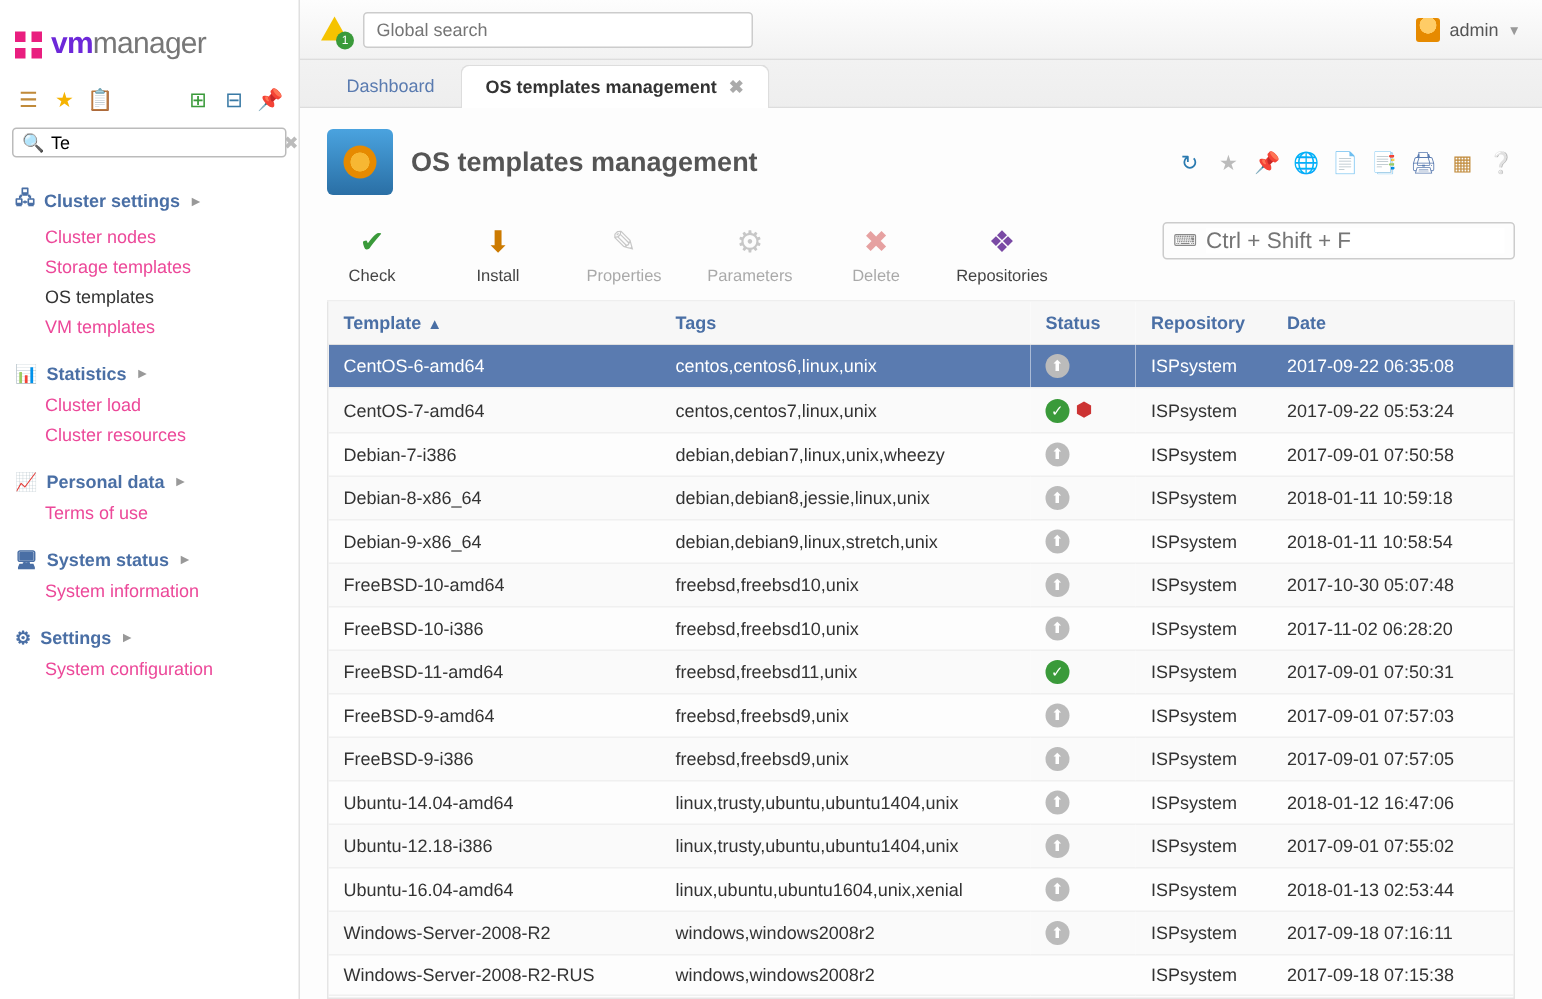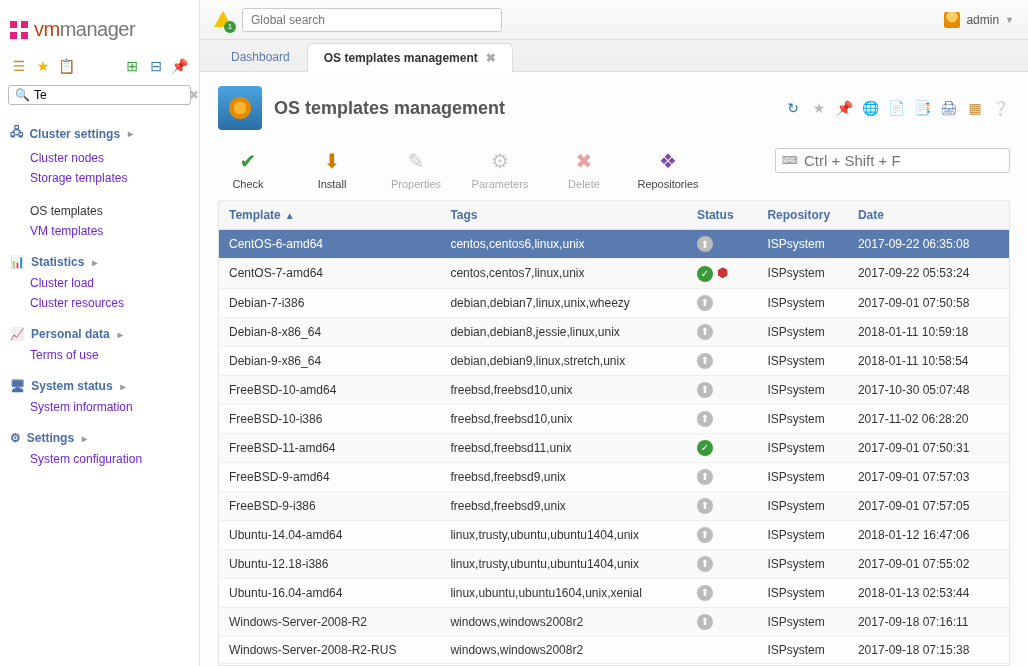--- a/index.html
+++ b/index.html
@@ -7,34 +7,34 @@
 .layout { display: flex; height: 100%; }
 .sidebar { width: 200px; background: #fff; border-right: 1px solid #e0e0e0; display: flex; flex-direction: column; }
 .logo { padding: 18px 10px 10px 10px; display: flex; align-items: center; gap: 6px; }
 .logo-square { display: inline-block; width: 18px; height: 18px; position: relative; }
 .logo-square i { position: absolute; width: 7px; height: 7px; background: #e91e7f; }
 .logo-square i:nth-child(1){ left:0; top:0;}
 .logo-square i:nth-child(2){ right:0; top:0;}
 .logo-square i:nth-child(3){ left:0; bottom:0;}
 .logo-square i:nth-child(4){ right:0; bottom:0;}
 .logo-text { font-size: 20px; color: #777; letter-spacing: -0.5px; }
-.logo-text b { color:#c2410c; font-weight: 400; }
+.logo-text b { color:#6d28d9; font-weight: 700; }
 .side-toolbar { display:flex; align-items:center; gap:6px; padding: 6px 10px; }
 .side-toolbar .spacer { flex:1; }
 .side-toolbar .ticon { width:18px; height:18px; display:flex; align-items:center; justify-content:center; font-size:14px; cursor:pointer; }
 .side-search { margin: 4px 8px; display:flex; align-items:center; border:1px solid #bbb; border-radius:3px; padding: 2px 6px; background:#fff; }
 .side-search .mag { color:#888; font-size:12px; margin-right:4px;}
 .side-search input { border:none; outline:none; flex:1; font-size:12px; background:transparent; }
 .side-search .clr { color:#bbb; cursor:pointer; font-size:12px;}
 .nav { padding: 10px 0 0 0; flex:1; overflow:auto; }
 .nav-section { margin-bottom: 10px; }
 .nav-head { display:flex; align-items:center; gap:6px; padding: 4px 10px; color:#4a6fa5; font-weight:bold; cursor:pointer;}
 .nav-head .caret { color:#999; font-size:10px; margin-left:2px;}
-.nav-item { padding: 3px 10px 3px 30px; color:#6d28d9; cursor:pointer; }
-.nav-item.active { color:#333;margin-top:13px; }
+.nav-item { padding: 3px 10px 3px 30px; color:#ec4899; cursor:pointer; }
+.nav-item.active { color:#333; }
 .sidebar-footer { padding: 10px 10px 14px 10px; color:#777; font-size:11px; line-height:1.5; text-align:center;}
 .main { flex:1; display:flex; flex-direction:column; background:#fdfdfd; }
 .topbar { height:40px; display:flex; align-items:center; background:linear-gradient(#fdfdfd,#f2f2f2); border-bottom:1px solid #ddd; padding:0 14px; gap:10px;}
 .alert-badge { width:18px; height:18px; position:relative;}
 .alert-badge .tri { width:0; height:0; border-left:9px solid transparent; border-right:9px solid transparent; border-bottom:16px solid #f5c300; position:absolute; top:0; left:0;}
 .alert-badge .cnt { position:absolute; bottom:-4px; right:-4px; background:#3a9a3a; color:#fff; border-radius:50%; width:12px; height:12px; font-size:8px; display:flex; align-items:center; justify-content:center;}
 .global-search { flex:0 0 260px; }
 .global-search input { width:100%; border:1px solid #ccc; border-radius:3px; padding:4px 8px; font-size:12px; outline:none;}
 .topbar .tspacer { flex:1; }
 .user { display:flex; align-items:center; gap:6px; color:#555; cursor:pointer;}

